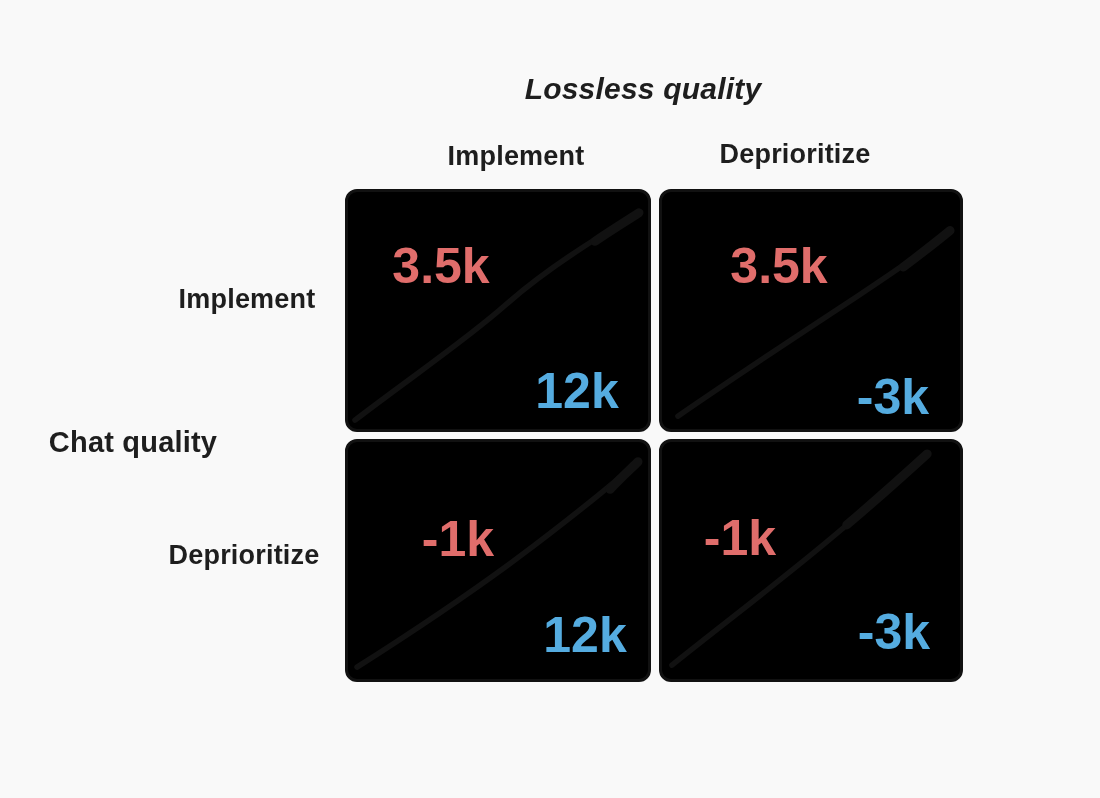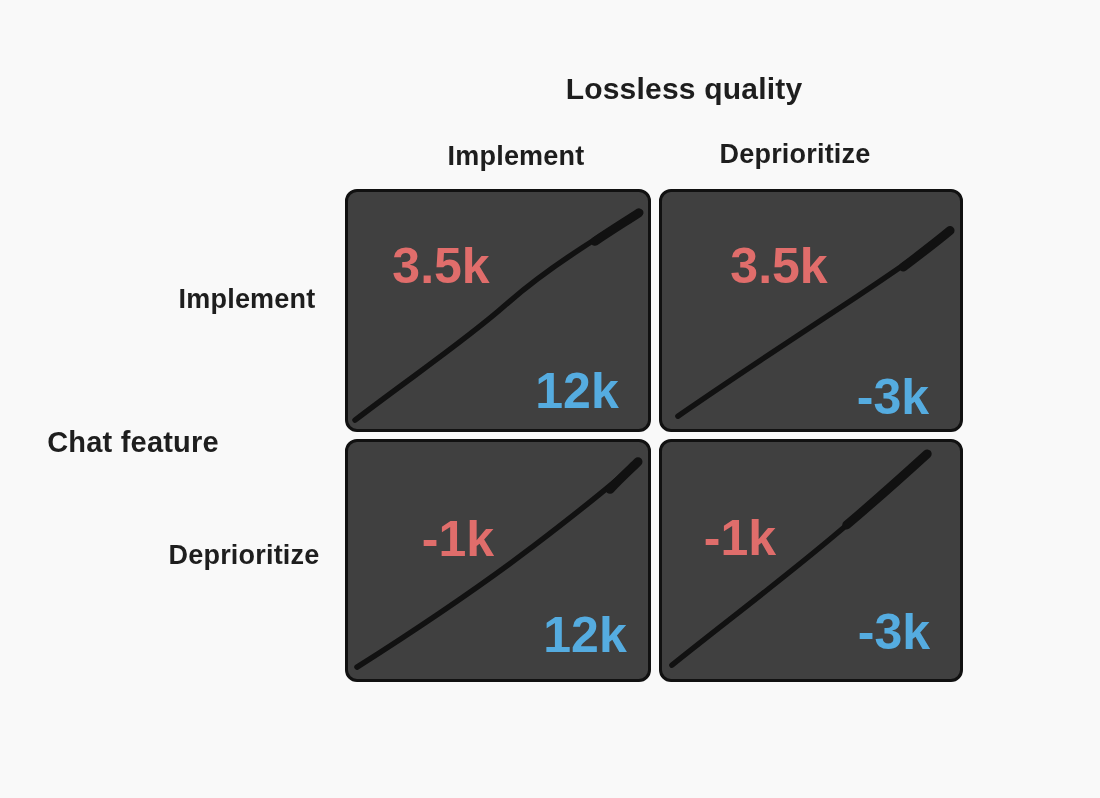--- a/index.html
+++ b/index.html
@@ -15,42 +15,42 @@
   }
   .label {
     position: absolute;
     transform: translate(-50%, -50%);
     font-weight: 700;
     color: var(--label, #1e1e1e);
     white-space: nowrap;
     letter-spacing: 0.2px;
   }
   .axis-title { font-size: 30px; }
-  .axis-title.top  { left: 684px; top: 89px; }
+  .axis-title.top  { left: 643px; top: 89px; font-style: italic; }
   .axis-title.left { left: 133px; top: 442px; font-size: 29px; }
   .col-header { font-size: 27px; }
   .col-header.col1 { left: 516px; top: 156px; }
   .col-header.col2 { left: 795px; top: 154px; }
   .row-header { font-size: 27px; }
   .row-header.row1 { left: 247px; top: 299px; }
   .row-header.row2 { left: 244px; top: 555px; }
 
   .grid {
     position: absolute;
     left: 345px; top: 189px;
     display: grid;
     grid-template-columns: 306px 304px;
     grid-template-rows: 243px 243px;
     column-gap: 8px;
     row-gap: 7px;
   }
   .cell {
     position: relative;
     box-sizing: border-box;
-    background: #404040;
+    background: #000000;
     border: 3px solid var(--line, #111111);
     border-radius: 12px;
     overflow: hidden;
   }
   .cell svg {
     position: absolute;
     left: 0; top: 0;
     width: 100%; height: 100%;
   }
   .cell svg path {
@@ -84,21 +84,21 @@
 </style>
 </head>
 <body>
 
 <div class="canvas">
 
   <div class="label axis-title top">Lossless quality</div>
   <div class="label col-header col1">Implement</div>
   <div class="label col-header col2">Deprioritize</div>
 
-  <div class="label axis-title left">Chat feature</div>
+  <div class="label axis-title left">Chat quality</div>
   <div class="label row-header row1">Implement</div>
   <div class="label row-header row2">Deprioritize</div>
 
   <div class="grid">
 
     <div class="cell cell-tl">
       <svg viewBox="0 0 300 240" preserveAspectRatio="none">
         <path class="base" d="M 7 231 C 65 186 118 150 158 114 C 198 78 252 44 291 21"></path>
         <path class="blob" d="M 247 50 C 263 39 279 29 291 21"></path>
       </svg>

